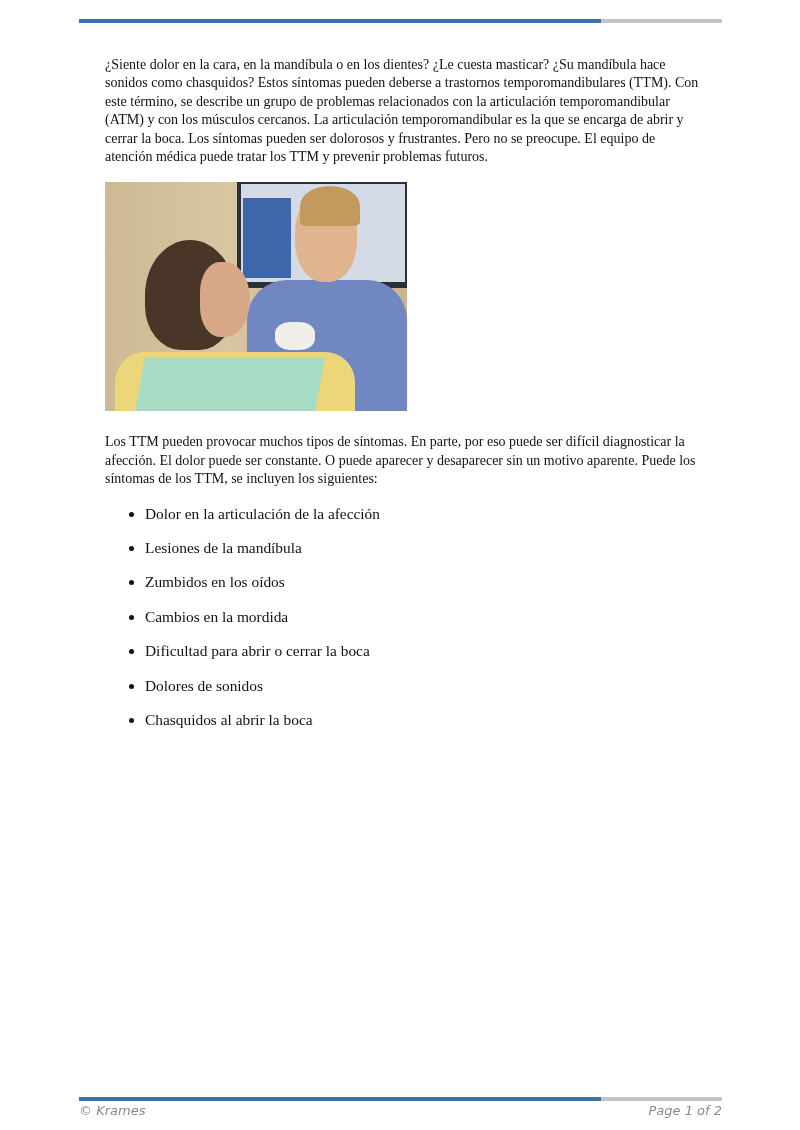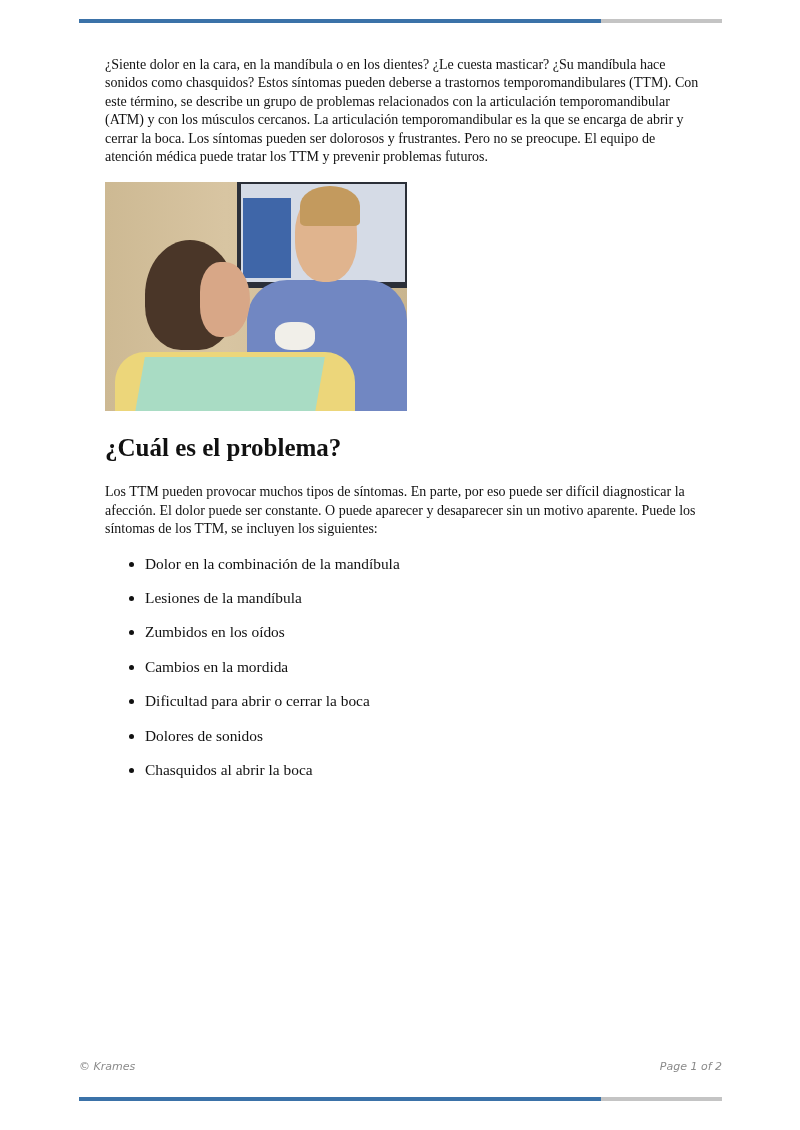--- a/index.html
+++ b/index.html
@@ -24,22 +24,22 @@
     .photo .patient-shirt { position: absolute; left: 10px; top: 170px; width: 240px; height: 60px; background: #ecd67a; border-radius: 30px 30px 0 0; }
     .photo .bib { position: absolute; left: 35px; top: 175px; width: 180px; height: 55px; background: #a9dcc4; transform: skewX(-10deg); }
     .photo .nurse-head { position: absolute; left: 190px; top: 10px; width: 62px; height: 90px; background: #e0b48e; border-radius: 45%; }
     .photo .nurse-hair { position: absolute; left: 195px; top: 4px; width: 60px; height: 40px; background: #c39a5e; border-radius: 50% 50% 10% 10%; }
     .photo .nurse-scrubs { position: absolute; left: 142px; top: 98px; width: 160px; height: 131px; background: #7187c2; border-radius: 40px 40px 0 0; }
     .photo .model { position: absolute; left: 170px; top: 140px; width: 40px; height: 28px; background: #f1efe9; border-radius: 40%; }
     ul { margin: 0 0 16px 0; padding-left: 40px; list-style: disc; }
     ul li { font-size: 15.4px; line-height: 18.4px; margin: 0 0 16px 0; min-height: 18px; }
     ul li:last-child { margin-bottom: 0; }
     ul.symptoms { margin-bottom: 16px; }
-    .footer { position: absolute; top: 1060px; left: 79px; width: 643px; display: flex; justify-content: space-between;
-              font-family: "DejaVu Sans", sans-serif; font-style: italic; font-size: 11px; color: #8a8a8a; align-items: center; }
+    .footer { position: absolute; top: 1103px; left: 79px; width: 643px; display: flex; justify-content: space-between;
+              font-family: "DejaVu Sans", sans-serif; font-style: italic; font-size: 13px; color: #8a8a8a; align-items: center; }
   </style>
 </head>
 <body>
 
 <div class="bar top">
   <div class="blue"></div>
   <div class="gray"></div>
 </div>
 
 <div class="content">
@@ -54,25 +54,24 @@
     <div class="nurse-scrubs"></div>
     <div class="nurse-head"></div>
     <div class="nurse-hair"></div>
     <div class="patient-hair"></div>
     <div class="patient-face"></div>
     <div class="patient-shirt"></div>
     <div class="bib"></div>
     <div class="model"></div>
   </div>
 
-  <h2>¿Cuál es el problema?</h2>
   <p>Los TTM pueden provocar muchos tipos de síntomas. En parte, por eso puede ser difícil diagnosticar la afección. El dolor puede ser constante. O puede aparecer y desaparecer sin un motivo aparente. Puede los síntomas de los TTM, se incluyen los siguientes:</p>
 
   <ul class="symptoms">
-    <li>Dolor en la combinación de la mandíbula</li>
+    <li>Dolor en la articulación de la afección</li>
     <li>Lesiones de la mandíbula</li>
     <li>Zumbidos en los oídos</li>
     <li>Cambios en la mordida</li>
     <li>Dificultad para abrir o cerrar la boca</li>
     <li>Dolores de sonidos</li>
     <li>Chasquidos al abrir la boca</li>
   </ul>
 
 
 </div>

